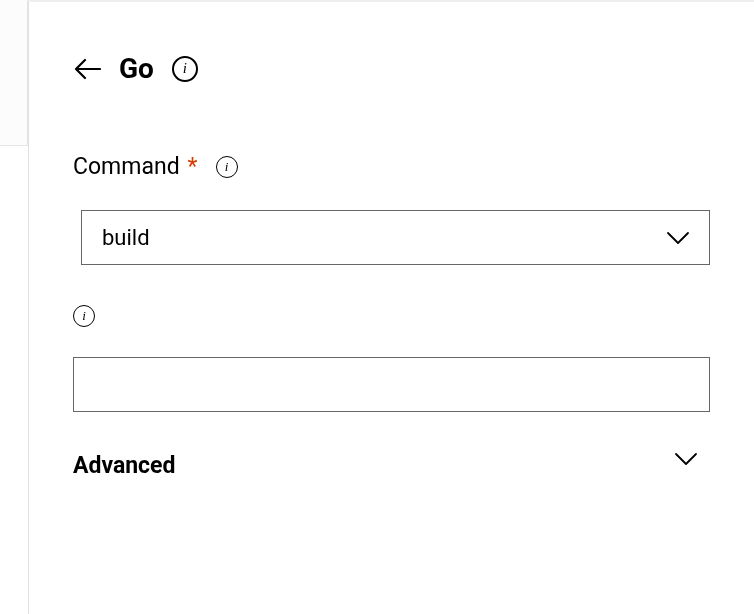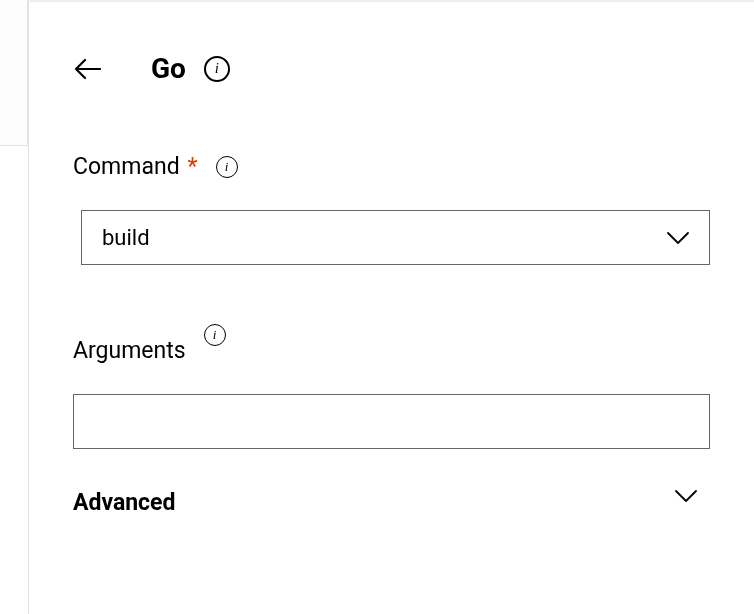--- a/index.html
+++ b/index.html
@@ -53,21 +53,20 @@
       height: 28px;
       display: flex;
       align-items: center;
       justify-content: center;
       cursor: pointer;
     }
     .title {
       font-size: 28px;
       font-weight: 700;
       color: #000;
-      margin-left: 32px;
     }
     .info-circle {
       width: 26px;
       height: 26px;
       border: 2px solid #000;
       border-radius: 50%;
       display: flex;
       align-items: center;
       justify-content: center;
       font-size: 15px;
@@ -186,21 +185,20 @@
         <span>build</span>
       </div>
       <svg class="select-chevron" width="24" height="14" viewBox="0 0 24 14">
         <path d="M2 2 L12 12 L22 2" stroke="#000" stroke-width="1.8" fill="none" stroke-linecap="round" stroke-linejoin="round"></path>
       </svg>
     </div>
   </div>
 
   <div class="field-group">
     <div class="field-label-row">
-      <div class="field-label">Arguments</div>
       <div class="info-circle-sm">i</div>
     </div>
     <input type="text" class="text-input" value="" style="">
   </div>
 
   <div class="advanced-row">
     <div class="advanced-label">Advanced</div>
     <svg width="24" height="14" viewBox="0 0 24 14">
       <path d="M2 2 L12 12 L22 2" stroke="#000" stroke-width="1.8" fill="none" stroke-linecap="round" stroke-linejoin="round"></path>
     </svg>

